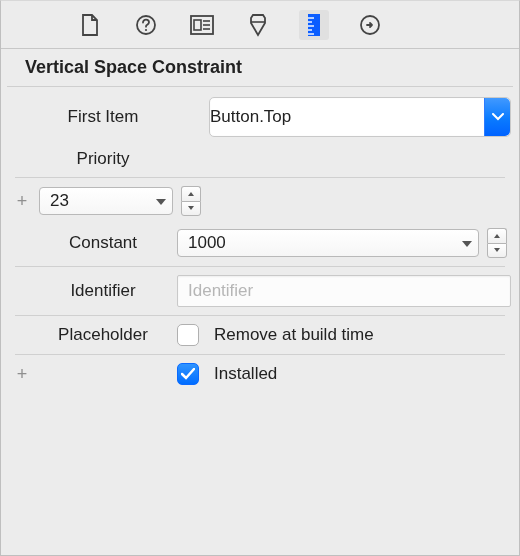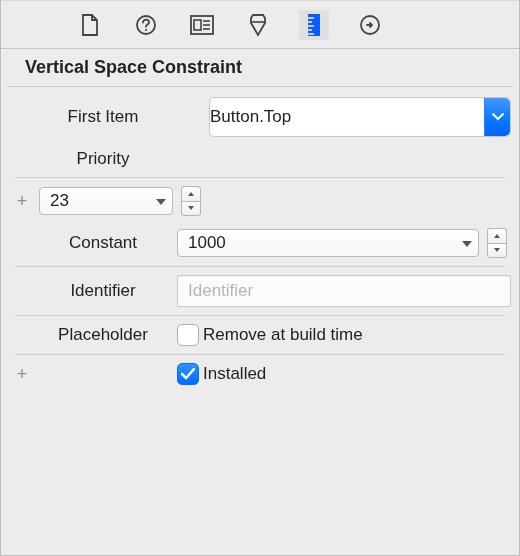--- a/index.html
+++ b/index.html
@@ -131,21 +131,21 @@
     border: 1px solid #c9c9c9;
     border-radius: 2px;
     padding: 0 10px;
     font-size: 17px;
     box-shadow: inset 0 1px 2px rgba(0,0,0,0.06);
   }
   .text-input::placeholder { color:#b6b6b6; }
 
   
   .cbx-row {
-    display:flex; align-items:center; gap:4px;
+    display:flex; align-items:center; gap:15px;
   }
   .cbx {
     width: 22px; height: 22px;
     background: #fff;
     border: 1px solid #b0b0b0;
     border-radius: 5px;
     display:flex; align-items:center; justify-content:center;
   }
   .cbx.checked {
     background: linear-gradient(180deg,#2f94ff,#006dff);

